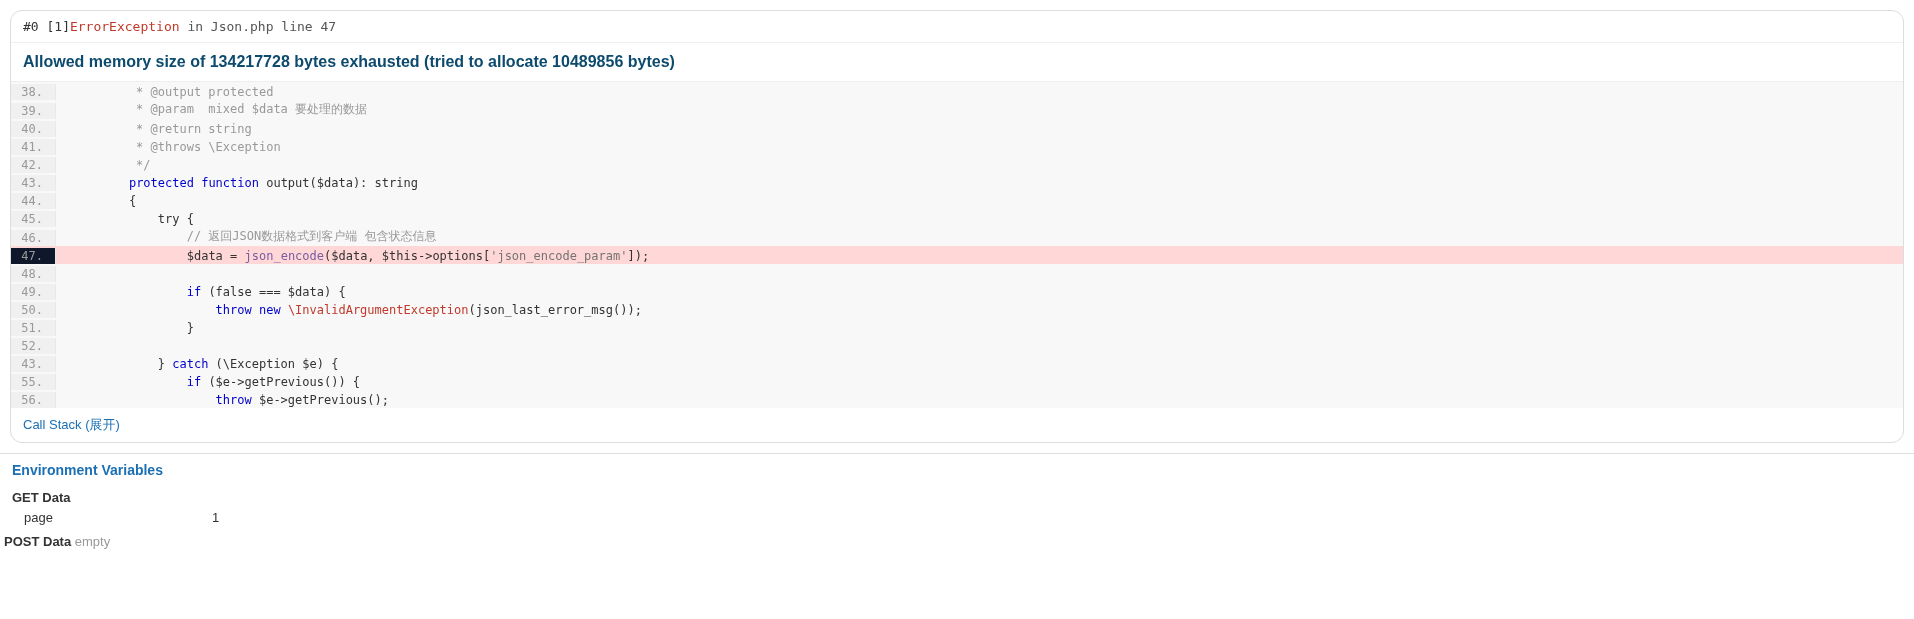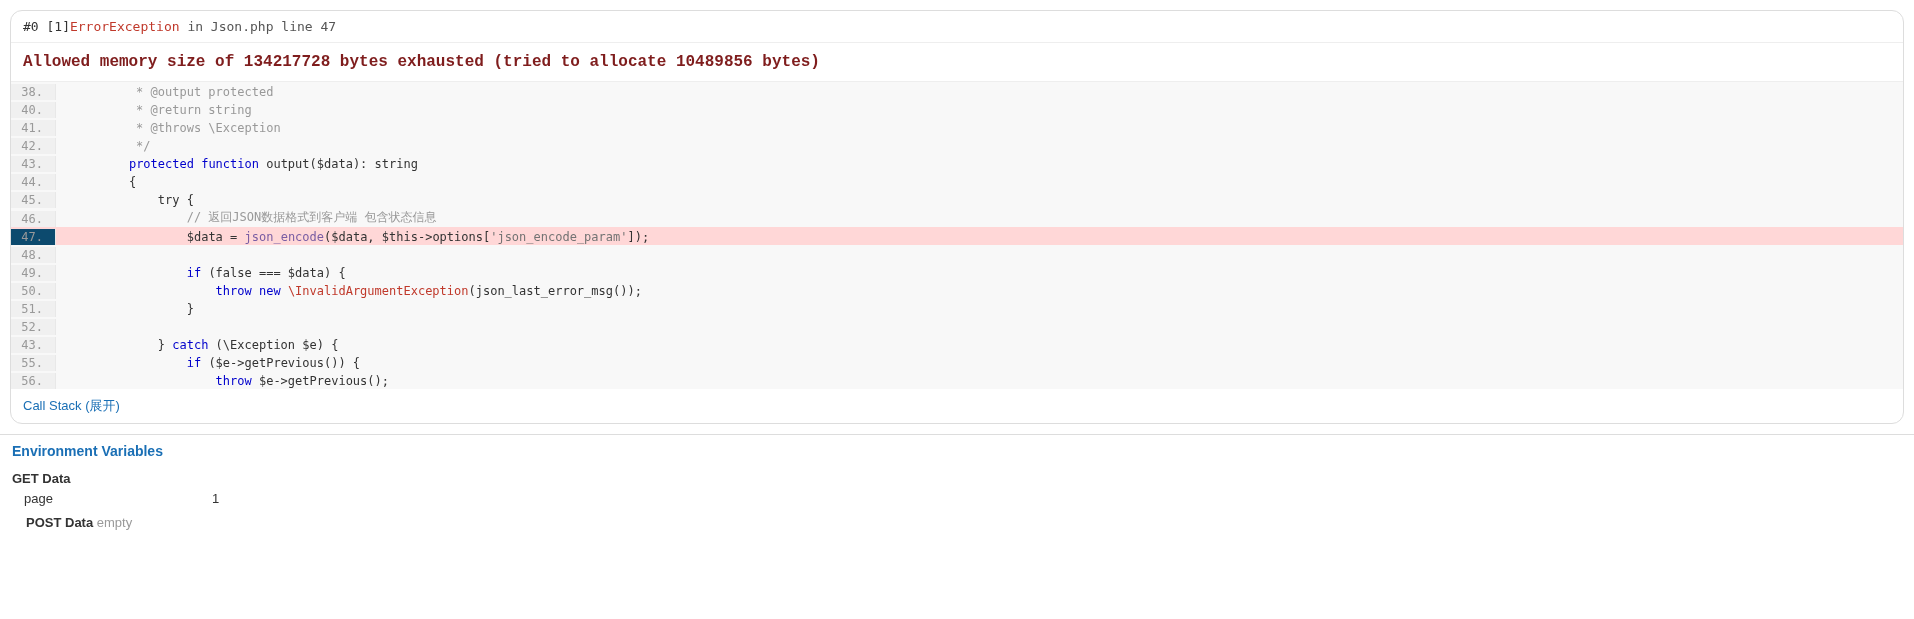--- a/index.html
+++ b/index.html
@@ -35,24 +35,24 @@
     .error-in {
       color: #555;
     }
 
     .error-file {
       color: #555;
     }
 
     .error-message {
       padding: 10px 12px;
-      font-family: Liberation Mono, monospace;
+      font-family: Liberation Sans, sans-serif;
       font-size: 16px;
       font-weight: bold;
-      color: #7f1d1d;
+      color: #0c4a6e;
       border-bottom: 1px solid #eee;
     }
 
     .code-block {
       background: #f8f8f8;
       font-family: monospace;
       font-size: 12px;
       overflow-x: auto;
     }
 
@@ -71,21 +71,21 @@
       color: #999;
       text-align: right;
       padding: 1px 12px 1px 8px;
       min-width: 45px;
       user-select: none;
       border-right: 1px solid #e8e8e8;
       background: #f0f0f0;
     }
 
     .code-line.highlighted .line-number {
-      background: #0c4a6e;
+      background: #0f172a;
     }
 
     .code-content {
       padding: 1px 8px;
       white-space: pre;
       flex: 1;
     }
 
     .code-line.highlighted .code-content {
       background: #ffd7d7;
@@ -130,21 +130,21 @@
       width: 200px;
       padding-left: 12px;
     }
 
     .data-value {
       color: #333;
       padding: 1px 0;
     }
 
     .post-data-section {
-      padding: 4px 26px;
+      padding: 4px 4px;
     }
 
     .empty-label {
       color: #999;
       font-size: 13px;
     }
   </style>
 </head>
 <body>
 
@@ -160,20 +160,24 @@
   </div>
 
   <div class="error-message">Allowed memory size of 134217728 bytes exhausted (tried to allocate 10489856 bytes)</div>
 
   <div class="code-block">
 
     <div id="code-lines-container">
         <div class="code-line">
           <span class="line-number">38.</span>
           <span class="code-content"><span class="kw-comment">     * @output protected</span></span>
+        </div>
+        <div class="code-line">
+          <span class="line-number">39.</span>
+          <span class="code-content"><span class="kw-comment">     * @param  mixed $data 要处理的数据</span></span>
         </div>
         <div class="code-line">
           <span class="line-number">40.</span>
           <span class="code-content"><span class="kw-comment">     * @return string</span></span>
         </div>
         <div class="code-line">
           <span class="line-number">41.</span>
           <span class="code-content"><span class="kw-comment">     * @throws \Exception</span></span>
         </div>
         <div class="code-line">

